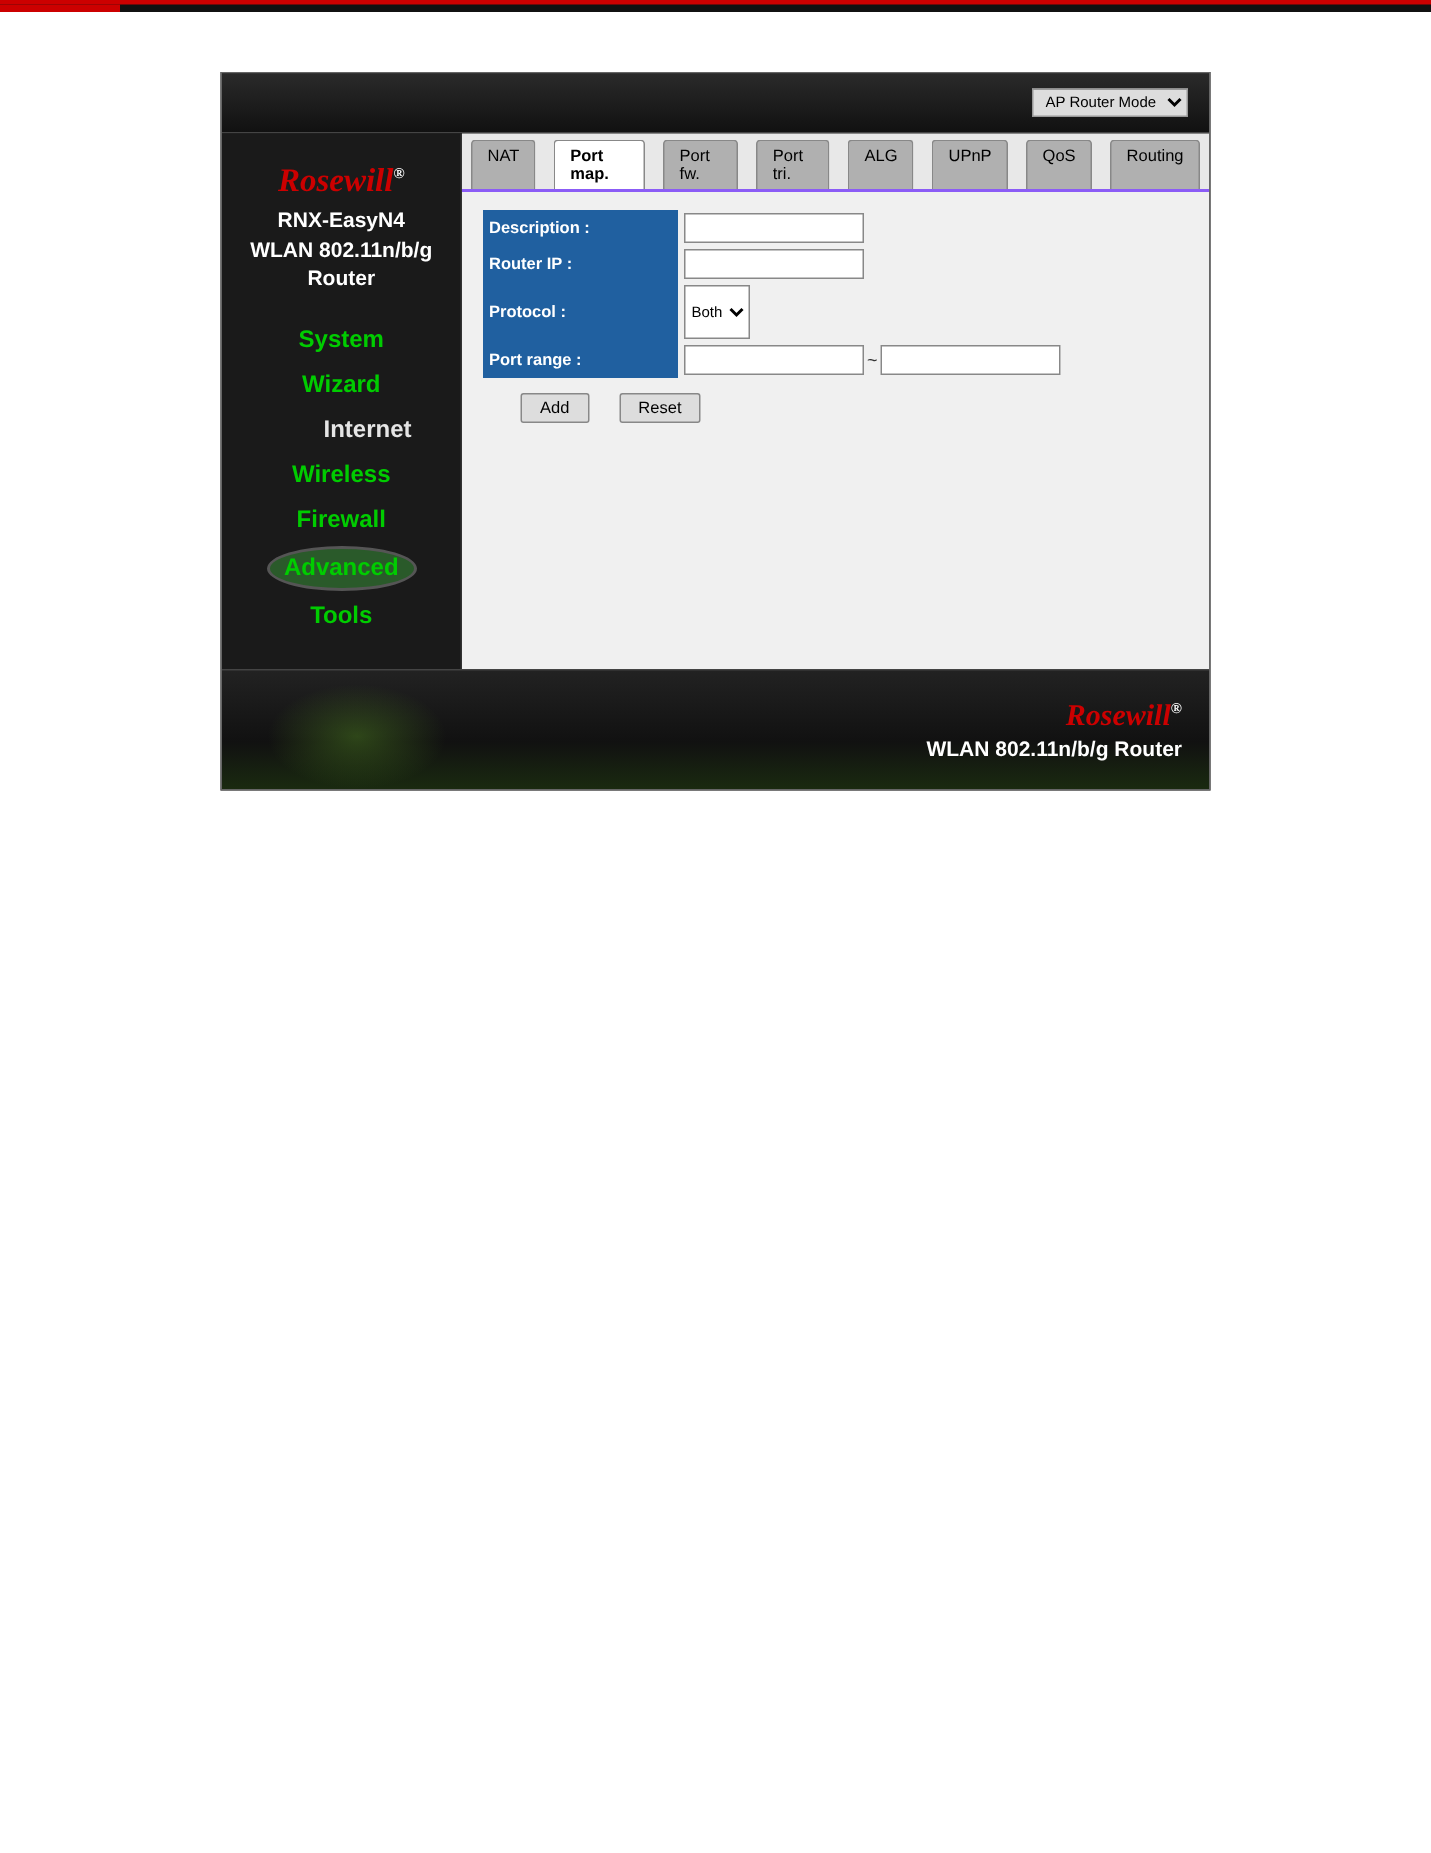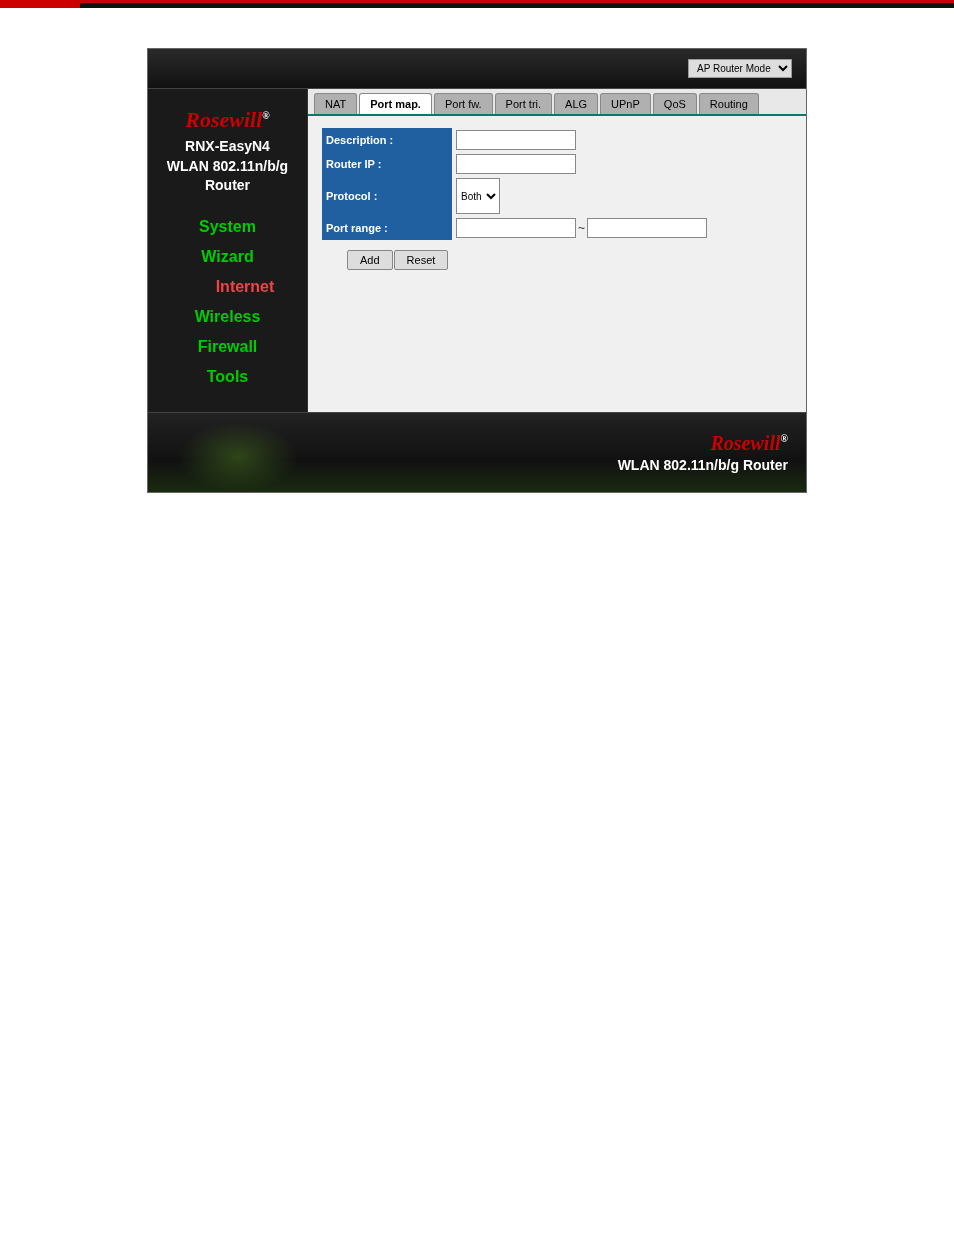--- a/index.html
+++ b/index.html
@@ -124,21 +124,21 @@
       width: 100%;
       text-align: center;
       padding: 6px 0;
       font-size: 16px;
       font-weight: bold;
       text-decoration: none;
       cursor: pointer;
     }
     .nav-system { color: #00cc00; }
     .nav-wizard { color: #00cc00; }
-    .nav-internet { color: #ef4444; padding-left: 35px; }
+    .nav-internet { color: #e5e5e5; padding-left: 35px; }
     .nav-wireless { color: #00cc00; }
     .nav-firewall { color: #00cc00; }
     .nav-advanced {
       color: #00cc00;
       background: #2a5a2a;
       border: 2px solid #555;
       border-radius: 50%;
       display: inline-block;
       width: 100px;
       padding: 4px 0;
@@ -148,23 +148,23 @@
       width: 100%;
       display: flex;
       justify-content: center;
     }
     .nav-tools { color: #00cc00; }
 
     
     .tab-nav {
       background: #e8e8e8;
       display: flex;
-      border-bottom: 2px solid #0f766e;
+      border-bottom: 2px solid #8b5cf6;
       padding: 4px 6px 0 6px;
-      gap: 2px;
+      gap: 12px;
     }
     .tab-item {
       background: #b0b0b0;
       border: 1px solid #888;
       border-bottom: none;
       padding: 4px 10px;
       font-size: 11px;
       color: #000;
       cursor: pointer;
       border-radius: 3px 3px 0 0;
@@ -248,21 +248,21 @@
       padding: 1px 3px;
     }
     .tilde {
       font-size: 12px;
       color: #333;
     }
 
     
     .btn-row {
       display: flex;
-      gap: 1px;
+      gap: 20px;
       margin-top: 6px;
       padding-left: 25px;
     }
     .btn {
       background: #ddd;
       border: 1px solid #888;
       padding: 3px 12px;
       font-size: 11px;
       cursor: pointer;
       border-radius: 2px;
@@ -328,20 +328,23 @@
             <span>RNX-EasyN4</span><br>
             <span>WLAN 802.11n/b/g Router</span>
           </div>
         </div>
 
         <a class="nav-item nav-system">System</a>
         <a class="nav-item nav-wizard">Wizard</a>
         <a class="nav-item nav-internet">Internet</a>
         <a class="nav-item nav-wireless">Wireless</a>
         <a class="nav-item nav-firewall">Firewall</a>
+        <div class="nav-advanced-wrap">
+          <a class="nav-item nav-advanced">Advanced</a>
+        </div>
         <a class="nav-item nav-tools">Tools</a>
       </div>
 
       <div style="flex:1;display:flex;flex-direction:column;">
 
         <div class="tab-nav">
           <div class="tab-item">NAT</div>
           <div class="tab-item active">Port map.</div>
           <div class="tab-item">Port fw.</div>
           <div class="tab-item">Port tri.</div>

